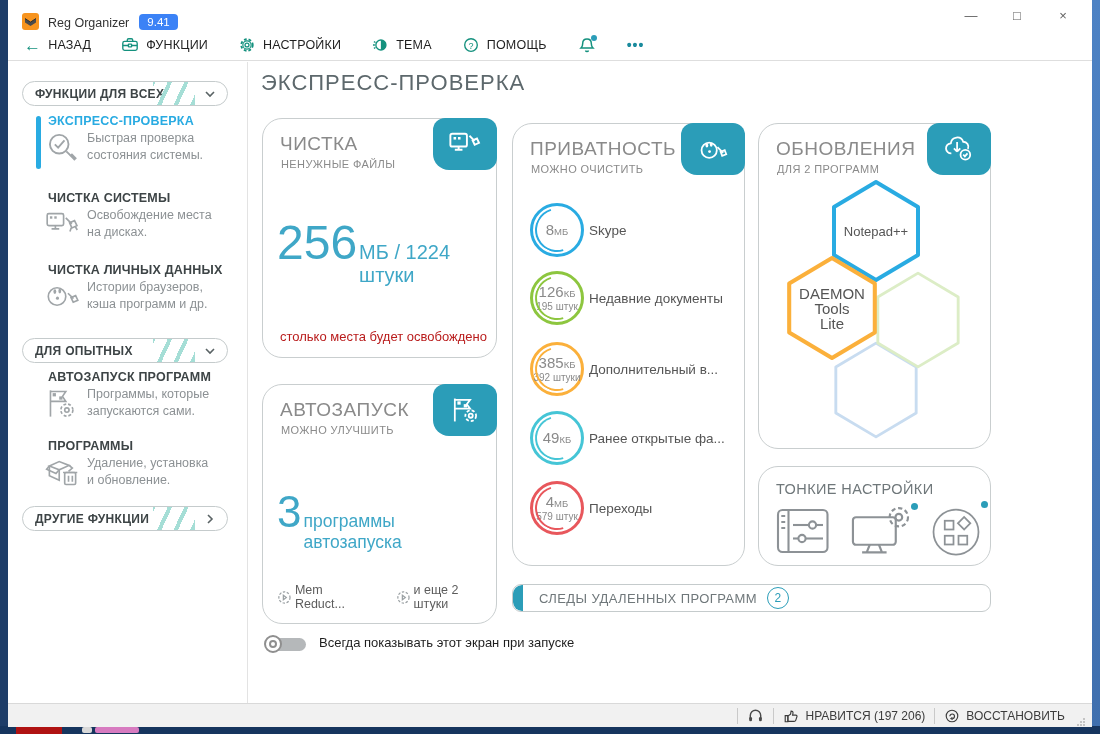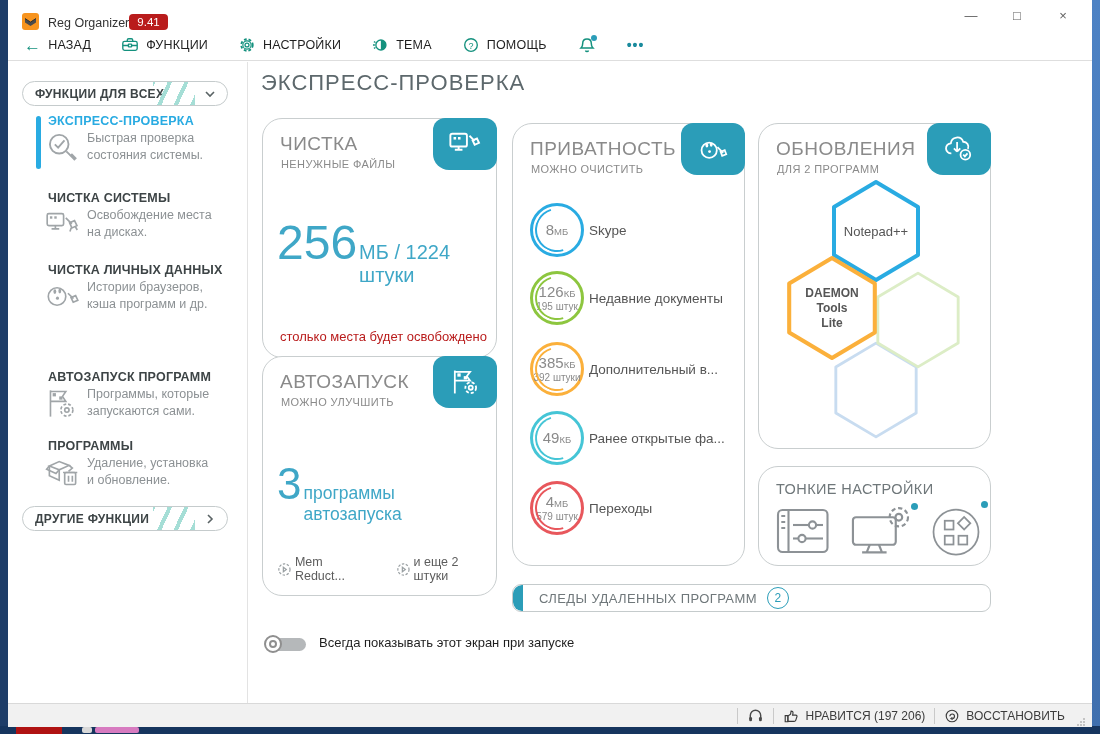--- a/index.html
+++ b/index.html
@@ -10,21 +10,21 @@
   .blob-red { position:absolute; left:16px; bottom:0; width:46px; height:7px; background:#b01212; }
   .blob-pink { position:absolute; left:95px; bottom:1px; width:44px; height:6px; background:#d77bc0; border-radius:2px; }
   .blob-lite { position:absolute; left:82px; bottom:1px; width:10px; height:6px; background:#d8d8d8; border-radius:2px; }
 
   .window { position:absolute; left:8px; top:0; width:1084px; height:727px; background:#fff; }
 
   
   .titlebar { position:relative; height:30px; display:flex; align-items:flex-end; padding-left:14px; }
   .app-logo { width:17px; height:17px; margin-right:9px; }
   .app-title { font-size:12.5px; color:#333; }
-  .ver-badge { background:#b91c1c; color:#fff; font-size:11.5px; padding:2px 8px; border-radius:4px; }
+  .ver-badge { margin-left:10px; background:#3b82f6; color:#fff; font-size:11.5px; padding:2px 8px; border-radius:4px; }
   .win-controls { position:absolute; right:6px; top:0; height:30px; display:flex; }
   .win-btn { width:46px; height:30px; display:flex; align-items:center; justify-content:center; color:#5f5f5f; font-size:13px; cursor:default; }
 
   
   .toolbar { height:31px; border-bottom:1px solid #dedede; display:flex; align-items:center; padding-left:16px; gap:30px; }
   .tb-item { display:flex; align-items:center; gap:7px; font-size:12.5px; color:#1f1f1f; letter-spacing:.2px; cursor:default; }
   .tb-back-arrow { color:#14917e; font-size:17px; font-weight:600; line-height:1; }
   .tb-icon { width:18px; height:18px; display:block; }
   .tb-bell { position:relative; width:20px; height:20px; }
   .bell-dot { position:absolute; right:0; top:0; width:6px; height:6px; border-radius:50%; background:#2b9db8; }
@@ -234,20 +234,26 @@
             <circle cx="11.4" cy="17.5" r="1.4" fill="#a0a5a8" stroke="none"></circle>
             <path d="M21 13l5 5"></path>
             <path d="M23.8 17l4.2-1.8 2 4.2-4.2 1.8z"></path>
           </svg>
           <div class="snav-sub" style="top:217px;">
             <div>Истории браузеров,</div>
             <div>кэша программ и др.</div>
           </div>
         </div>
 
+        <div class="pill" style="top:276px;">
+          <span>ДЛЯ ОПЫТНЫХ</span>
+          <svg class="chev" viewBox="0 0 14 14" fill="none" stroke="#5a6365" stroke-width="1.6">
+              <path d="M3 5l4 4 4-4"></path>
+            </svg>
+        </div>
 
         <div>
           <div class="snav-title" style="top:308px;">АВТОЗАПУСК ПРОГРАММ</div>
           <svg class="snav-icon" style="top:324px;" viewBox="0 0 32 32" fill="none" stroke="#a0a5a8" stroke-width="1.5">
             <path d="M5 4v24"></path>
             <path d="M5 5h14l-3 4.5 3 4.5H5"></path>
             <rect x="7" y="6.5" width="3" height="3" fill="#a0a5a8" stroke="none"></rect>
             <rect x="13" y="9.5" width="3" height="3" fill="#a0a5a8" stroke="none"></rect>
             <circle cx="20" cy="22" r="5.5" stroke-dasharray="2.6 1.8"></circle>
             <circle cx="20" cy="22" r="2"></circle>
@@ -297,21 +303,21 @@
               <path d="M19 8.2l3.4-1.5 1.6 3.4-3.4 1.5z"></path>
             </svg>
           </div>
           <div class="bigline" style="top:100px;">
             <span class="bigval">256</span>
             <span class="bigrest">МБ / 1224 штуки</span>
           </div>
           <div class="card-footer">столько места будет освобождено</div>
         </div>
 
-        <div class="card" style="left:14px; top:294px; width:235px; height:240px;">
+        <div class="card" style="left:14px; top:322px; width:235px; height:240px;">
           <div class="card-title">АВТОЗАПУСК</div>
           <div class="card-sub">МОЖНО УЛУЧШИТЬ</div>
           <div class="corner-tab">
             <svg viewBox="0 0 24 22" fill="none" stroke="#fff" stroke-width="1.4">
               <path d="M4 2v18"></path>
               <path d="M4 3h12l-2.6 3.5L16 10H4"></path>
               <rect x="6" y="4.2" width="2.6" height="2.6" fill="#fff" stroke="none"></rect>
               <rect x="11" y="6.4" width="2.6" height="2.6" fill="#fff" stroke="none"></rect>
               <circle cx="16.5" cy="15.5" r="4.2" stroke-dasharray="2.4 1.6"></circle>
               <circle cx="16.5" cy="15.5" r="1.6"></circle>
@@ -417,21 +423,21 @@
           <div class="hex" style="left:71px; top:55px;">
             <svg width="92" height="104" viewBox="0 0 92 104" fill="none" stroke="#29abe2" stroke-width="4" stroke-linejoin="round">
               <path d="M46 3 L88 28 L88 76 L46 101 L4 76 L4 28 Z"></path>
             </svg>
             <div class="hex-label">Notepad++</div>
           </div>
           <div class="hex" style="left:26px; top:131px;">
             <svg width="94" height="106" viewBox="0 0 92 104" fill="none" stroke="#fbb03b" stroke-width="4" stroke-linejoin="round">
               <path d="M46 3 L88 28 L88 76 L46 101 L4 76 L4 28 Z"></path>
             </svg>
-            <div class="hex-label" style="font-size:12px;font-weight:bold;">
+            <div class="hex-label" style="font-size:15px;">
               <div>DAEMON</div>
               <div>Tools</div>
               <div>Lite</div>
             </div>
           </div>
         </div>
 
         <div class="card" style="left:510px; top:404px; width:233px; height:100px;">
           <div class="tweaks-title">ТОНКИЕ НАСТРОЙКИ</div>
           <svg class="tw-icon" style="left:17px; top:40px;" width="58" height="48" viewBox="0 0 38 32" fill="none" stroke="#8d9296" stroke-width="1.4">

